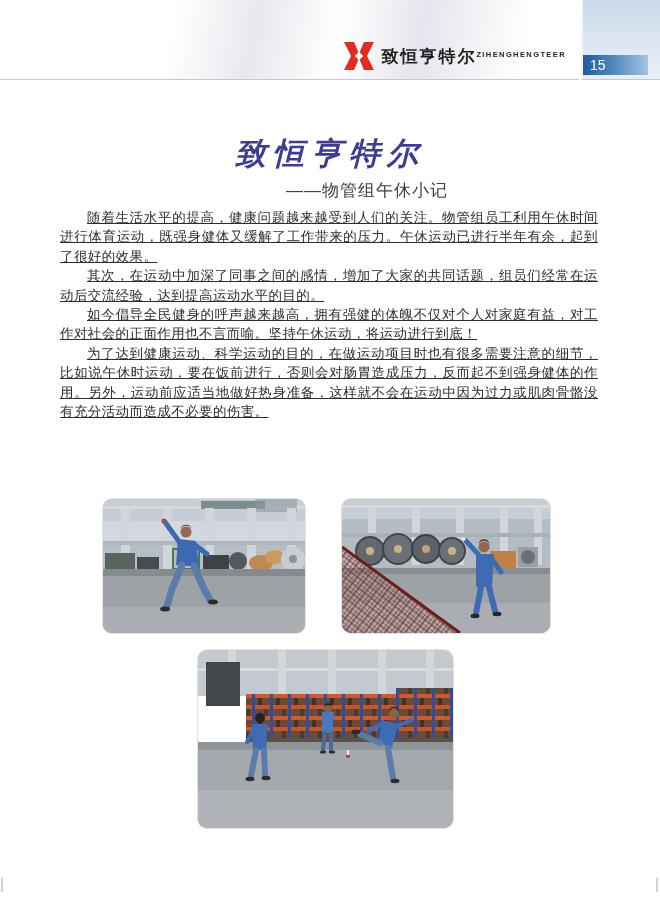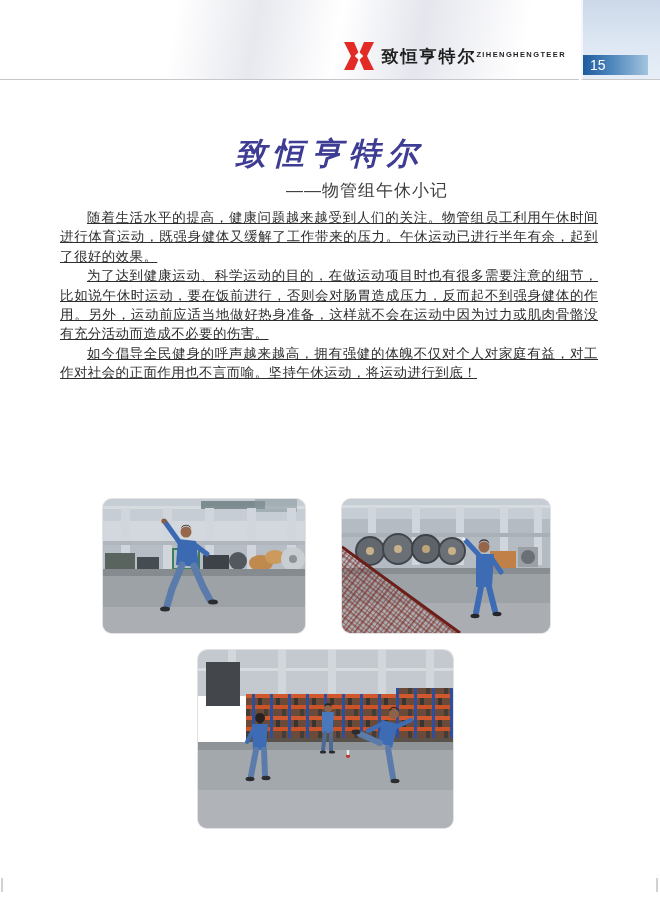--- a/index.html
+++ b/index.html
@@ -104,22 +104,23 @@
     </div>
   </div>
 
   <div class="page-num-box">15</div>
 
   <div class="article-title">致恒亨特尔</div>
   <div class="article-subtitle">——物管组午休小记</div>
 
   <div class="article-body">
     <p>随着生活水平的提高，健康问题越来越受到人们的关注。物管组员工利用午休时间进行体育运动，既强身健体又缓解了工作带来的压力。午休运动已进行半年有余，起到了很好的效果。</p>
+    <p>其次，在运动中加深了同事之间的感情，增加了大家的共同话题，组员们经常在运动后交流经验，达到提高运动水平的目的。</p>
+    <p>如今倡导全民健身的呼声越来越高，拥有强健的体魄不仅对个人对家庭有益，对工作对社会的正面作用也不言而喻。坚持午休运动，将运动进行到底！</p>
     <p>为了达到健康运动、科学运动的目的，在做运动项目时也有很多需要注意的细节，比如说午休时运动，要在饭前进行，否则会对肠胃造成压力，反而起不到强身健体的作用。另外，运动前应适当地做好热身准备，这样就不会在运动中因为过力或肌肉骨骼没有充分活动而造成不必要的伤害。</p>
-    <p>如今倡导全民健身的呼声越来越高，拥有强健的体魄不仅对个人对家庭有益，对工作对社会的正面作用也不言而喻。坚持午休运动，将运动进行到底！</p>
   </div>
 
   <div class="photo photo-1">
     <svg viewBox="0 0 202 134" preserveAspectRatio="none">
       <rect x="0" y="0" width="202" height="80" fill="#b7bdc5"></rect>
       <rect x="0" y="0" width="202" height="22" fill="#c7cdd4"></rect>
       <rect x="0" y="7" width="202" height="3" fill="#d6dbe0"></rect>
       <rect x="98" y="2" width="64" height="8" fill="#5d6f72" opacity="0.7"></rect>
       <rect x="152" y="0" width="42" height="13" fill="#8a9aa0" opacity="0.6"></rect>
       <rect x="0" y="22" width="202" height="20" fill="#d2d8dd"></rect>

